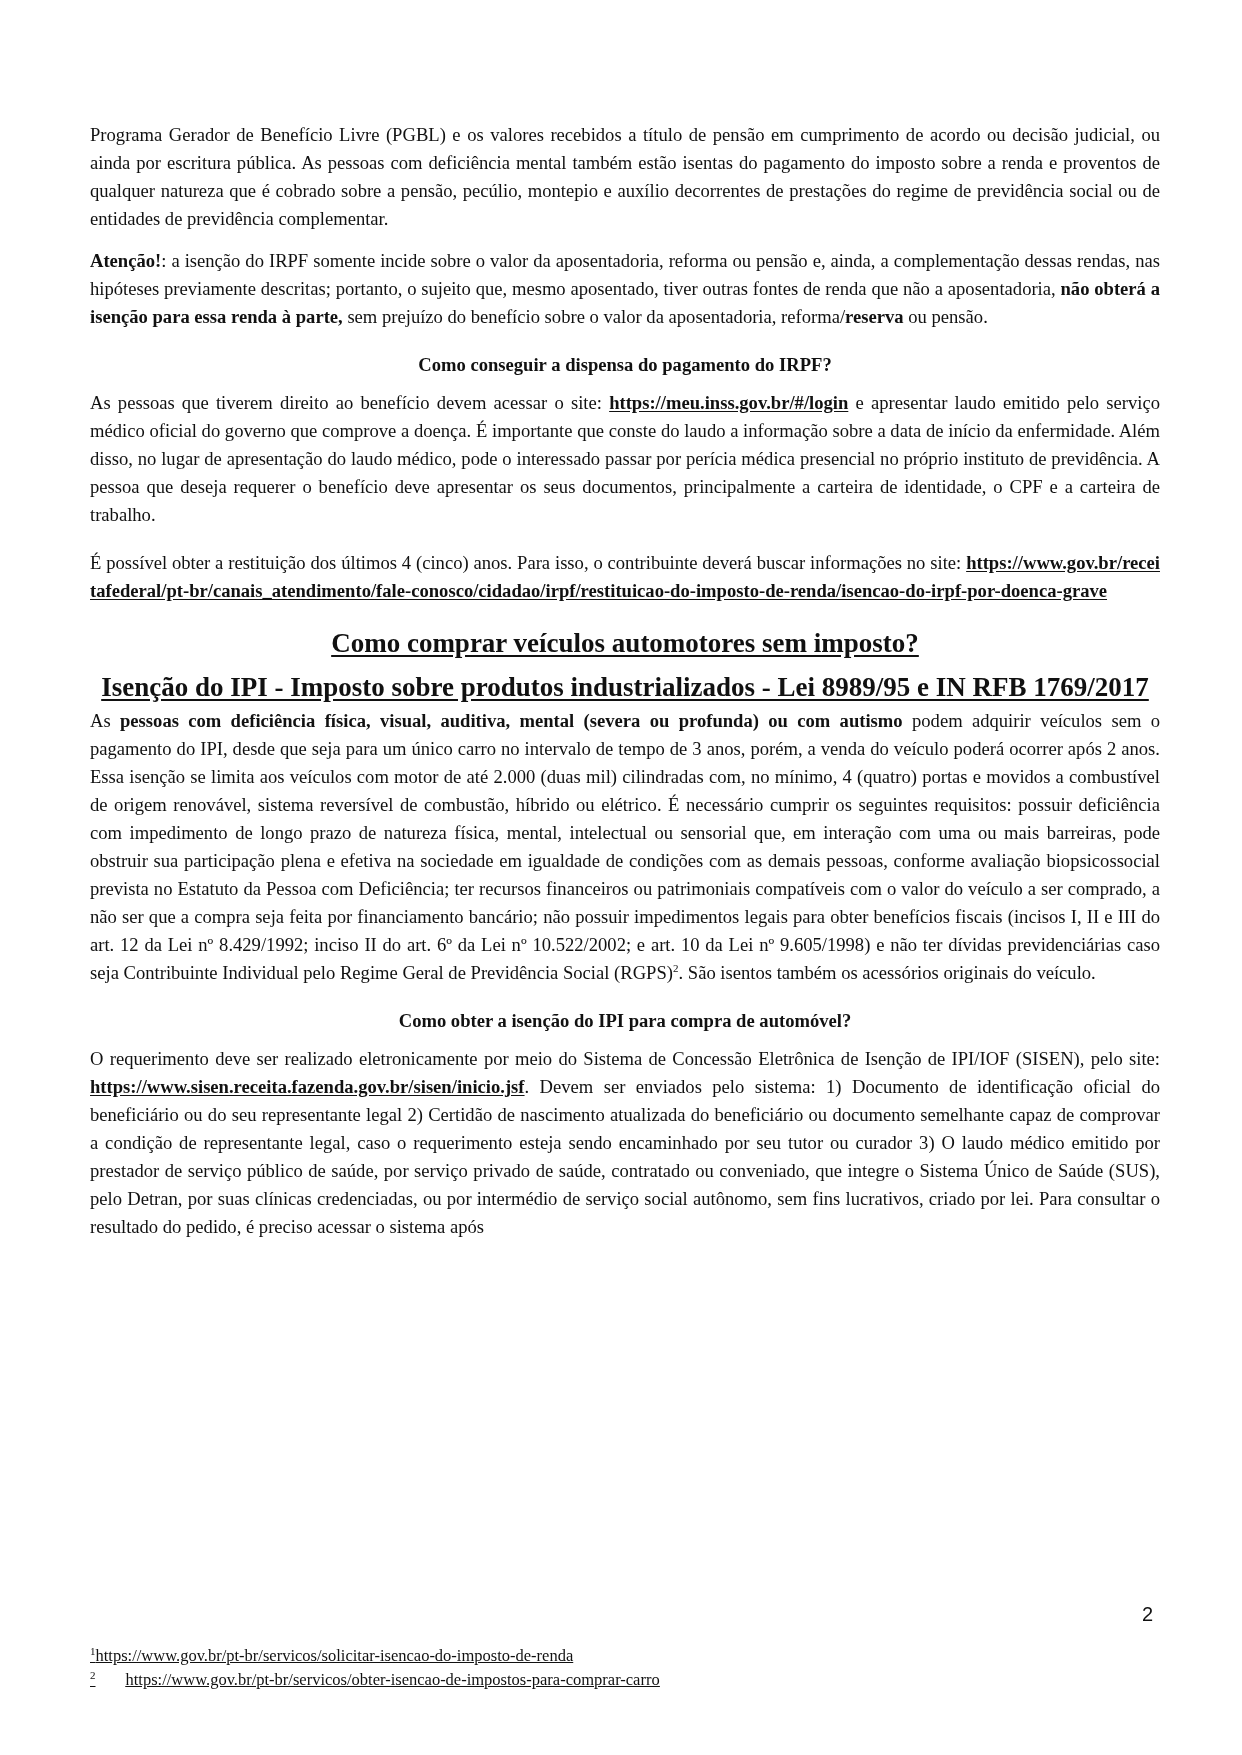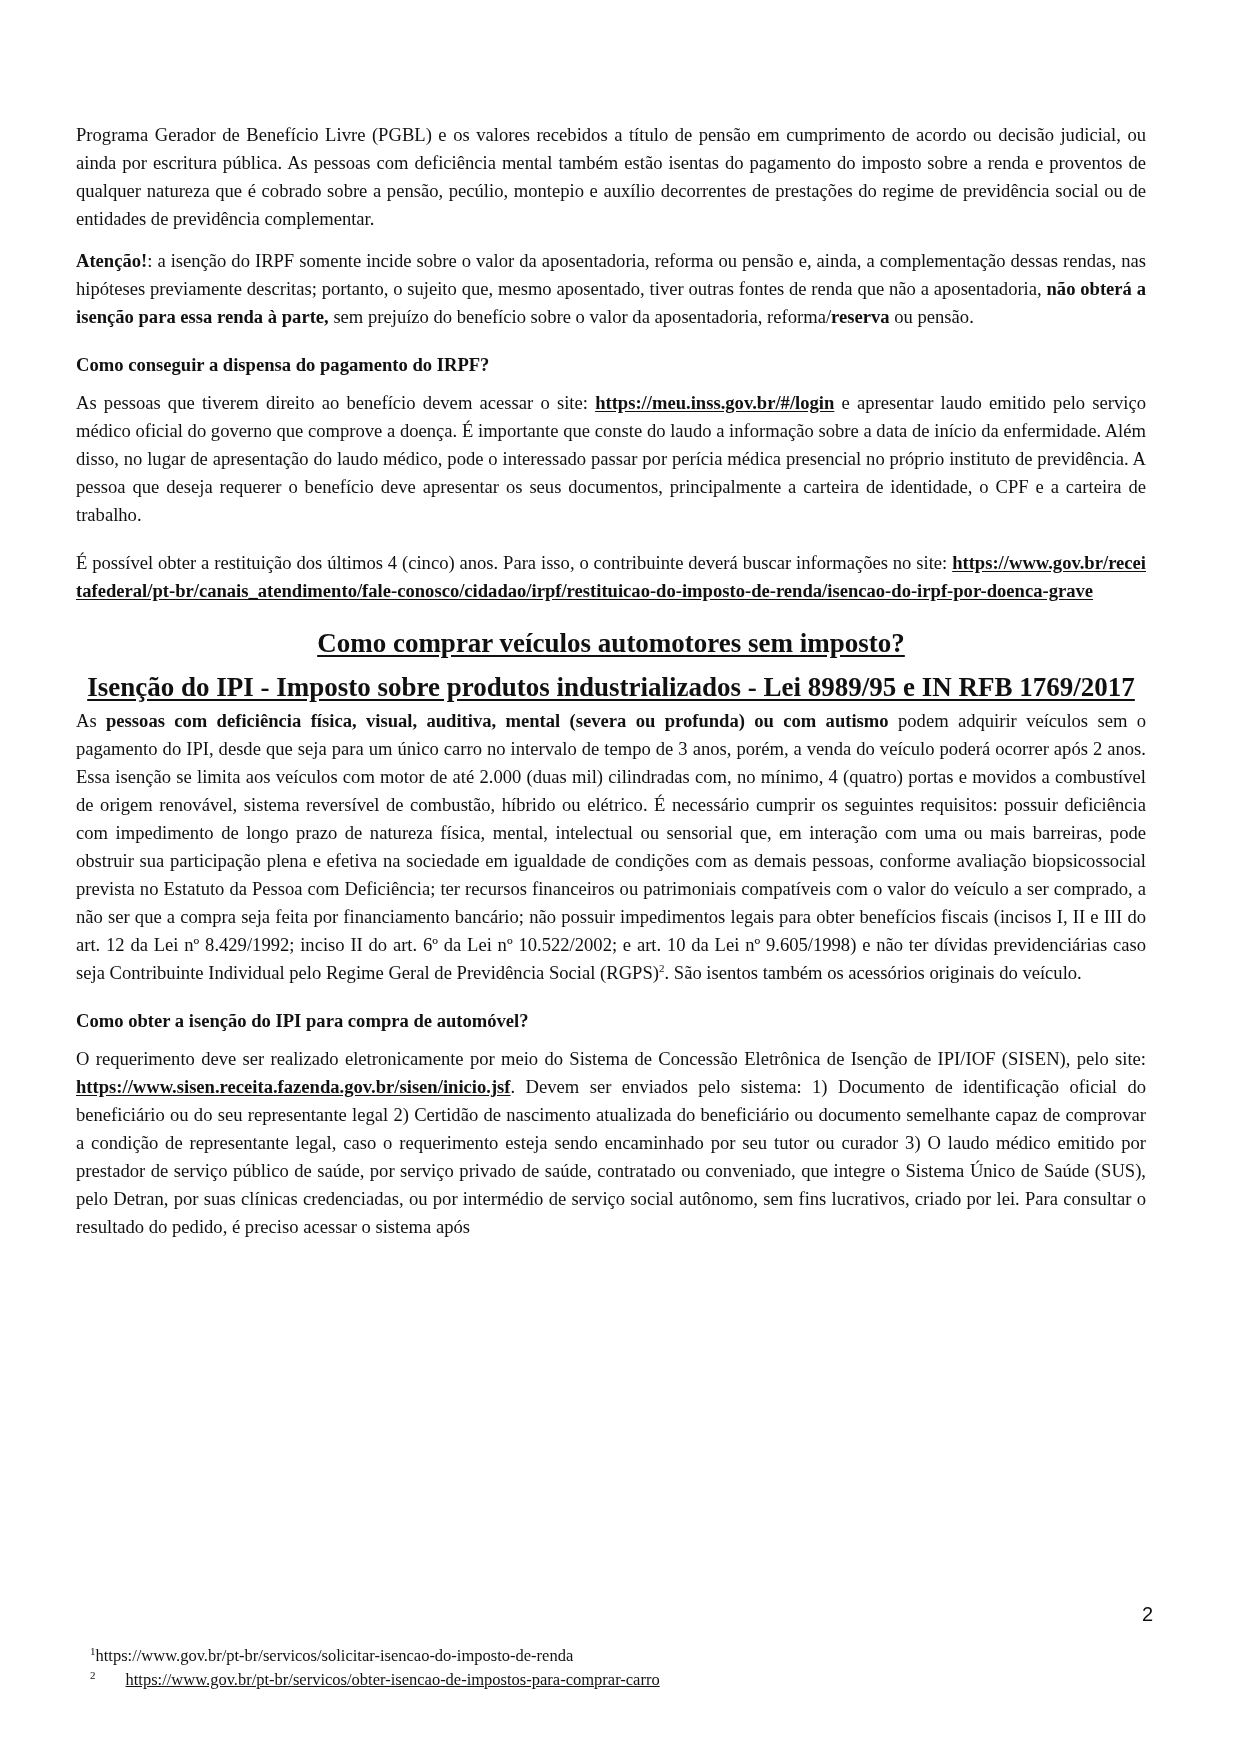--- a/index.html
+++ b/index.html
@@ -3,46 +3,46 @@
 <meta charset="utf-8">
 <style>
   html, body { margin: 0; padding: 0; background: #ffffff; }
   body { width: 1242px; height: 1755px; position: relative; overflow: hidden; }
   .page {
     position: absolute; left: 0; top: 0; width: 1242px; height: 1755px;
     background: #ffffff; color: #111111;
     font-family: "Liberation Serif", "DejaVu Serif", serif;
   }
   .content {
-    position: absolute; left: 76px; top: 121px; width: 1070px;
+    position: absolute; left: 90px; top: 121px; width: 1070px;
     font-size: 18.6px; line-height: 28px;
   }
   p.body { margin: 0; text-align: justify; }
   .gap-s { height: 14px; }
   .gap-m { height: 20px; }
   h3.q {
-    margin: 0; text-align: left; font-weight: bold; font-size: 18.6px; line-height: 28px;
+    margin: 0; text-align: center; font-weight: bold; font-size: 18.6px; line-height: 28px;
   }
   h2.sec {
     margin: 0; text-align: center; font-weight: bold; font-size: 27px; line-height: 32px;
     text-decoration: underline; text-underline-offset: 3px;
   }
   a.lnk { color: #111111; font-weight: bold; text-decoration: underline; text-underline-offset: 2px; }
   a.fnlink { color: #111111; text-decoration: underline; margin-left: 30px; }
   .b { font-weight: bold; }
   .i { }
   sup { font-size: 11px; line-height: 0; }
   .pagenum {
     position: absolute; left: 1142px; top: 1603px; font-size: 20px;
     font-family: "Liberation Sans", "DejaVu Sans", sans-serif; color: #111;
   }
   .footnotes {
     position: absolute; left: 90px; top: 1644px; font-size: 16.5px; line-height: 24px;
   }
-  .footnotes div { white-space: nowrap; }
+  .footnotes div { white-space: nowrap; text-decoration: underline; }
 </style>
 </head>
 <body>
 
 <div class="page">
   <div class="content">
 
     <p class="body">Programa Gerador de Benefício Livre (PGBL) e os valores recebidos a título de pensão em cumprimento de acordo ou decisão judicial, ou ainda por escritura pública. As pessoas com deficiência mental também estão isentas do pagamento do imposto sobre a renda e proventos de qualquer natureza que é cobrado sobre a pensão, pecúlio, montepio e auxílio decorrentes de prestações do regime de previdência social ou de entidades de previdência complementar.</p>
 
     <div class="gap-s"></div>

